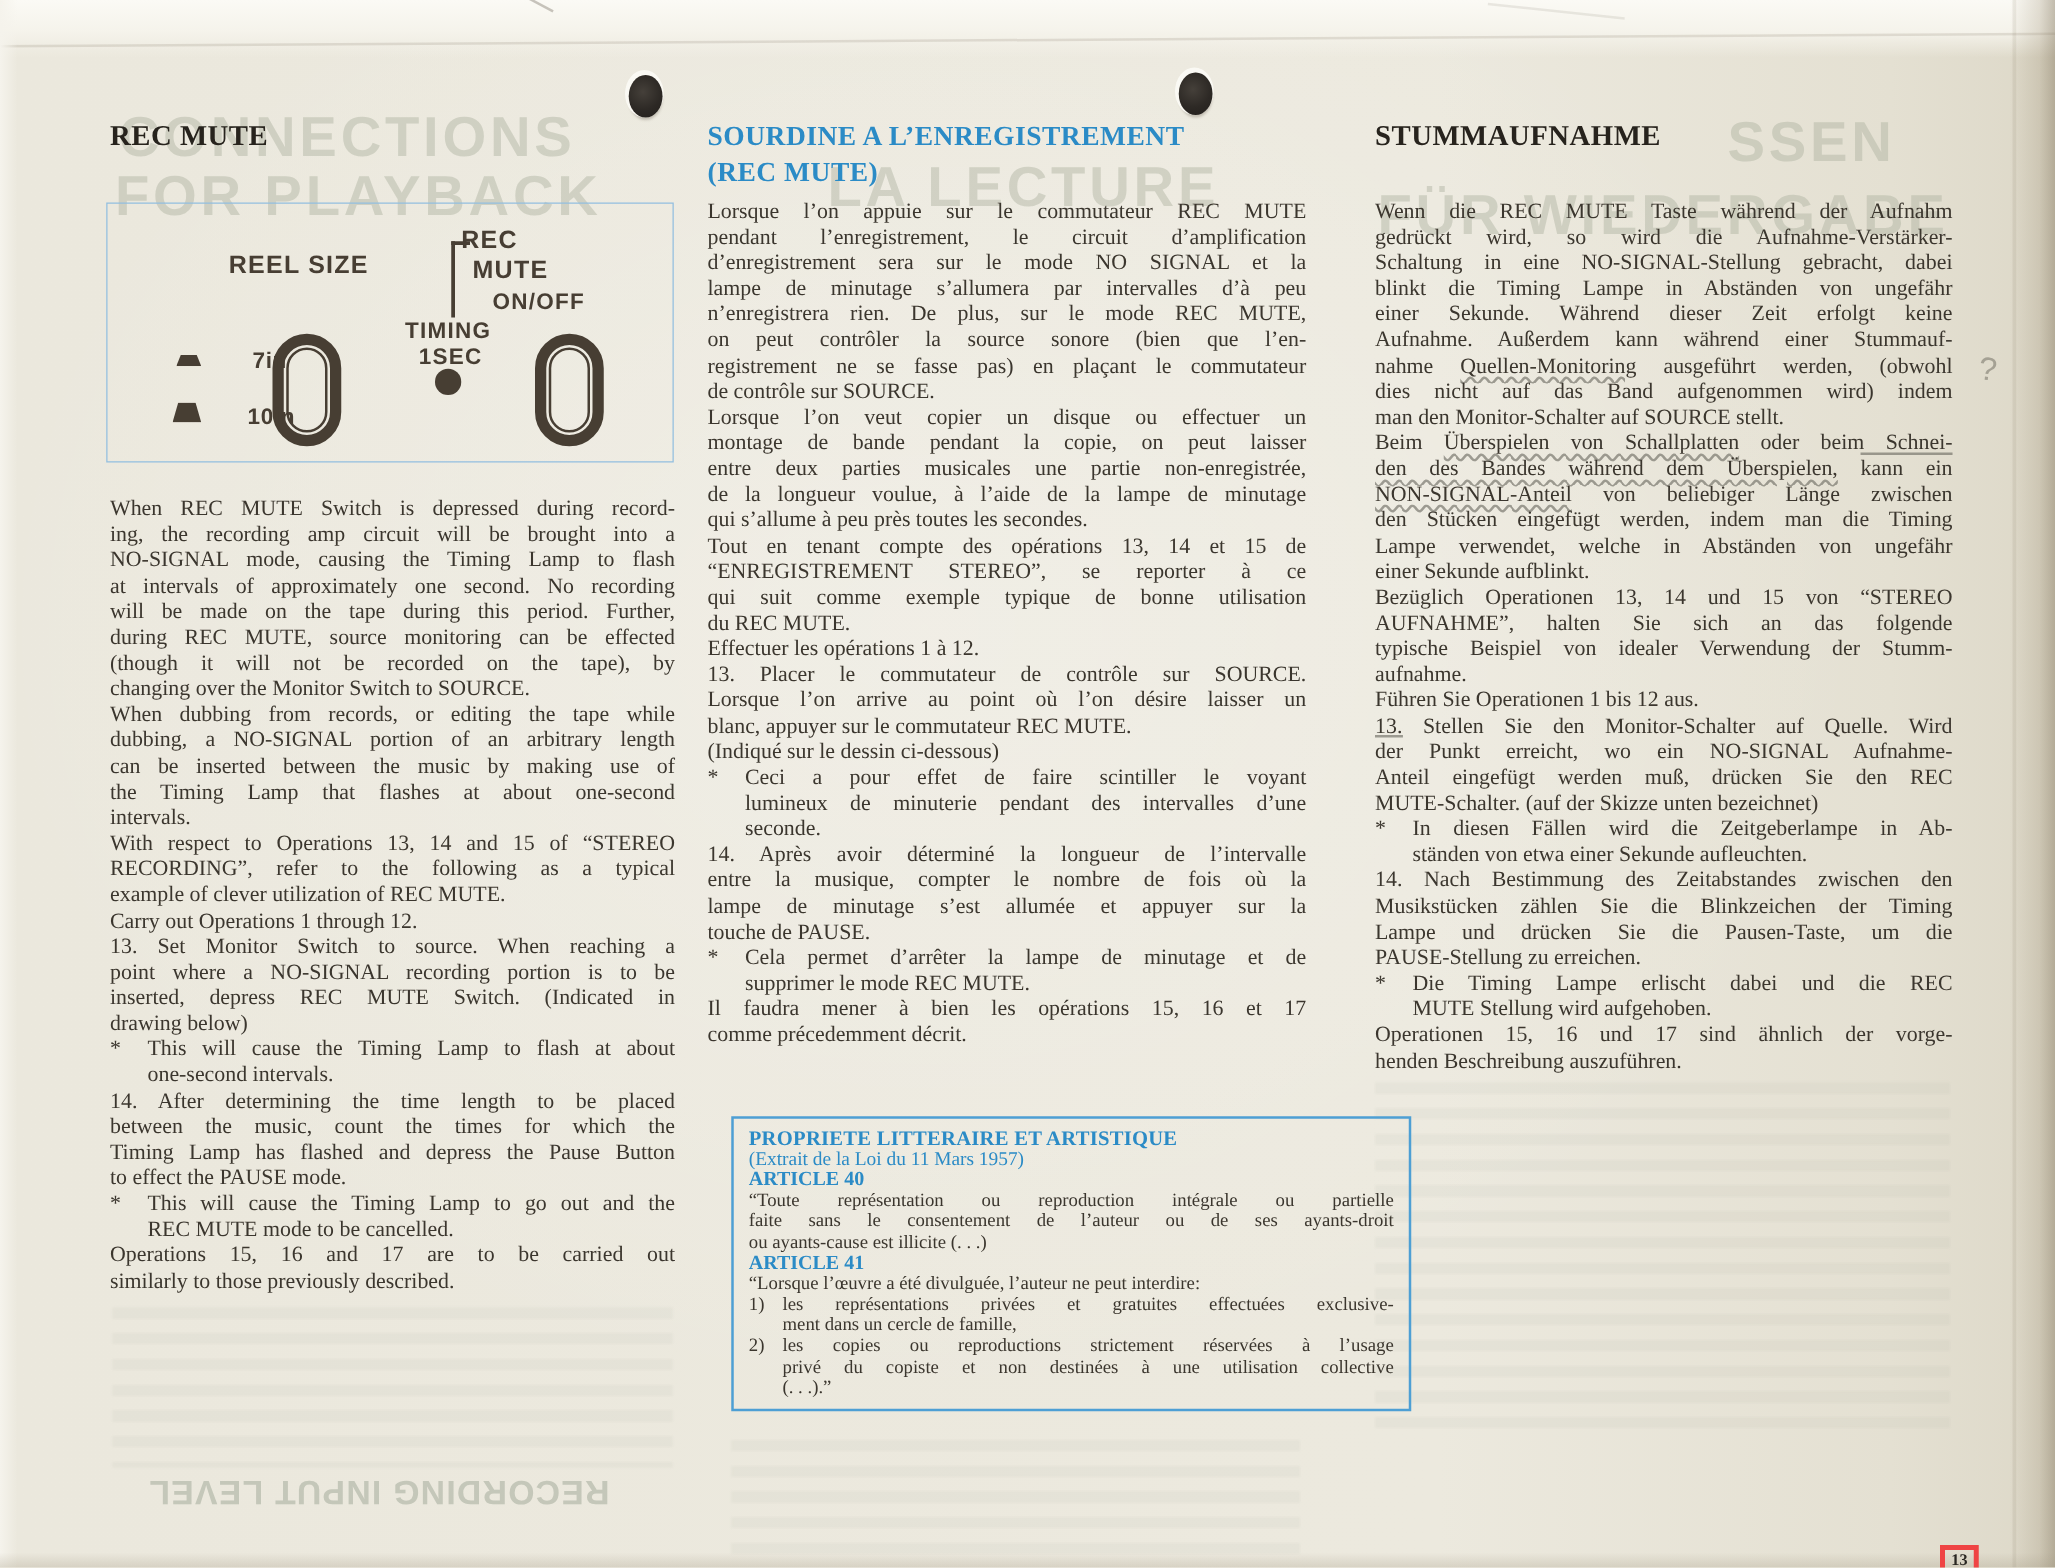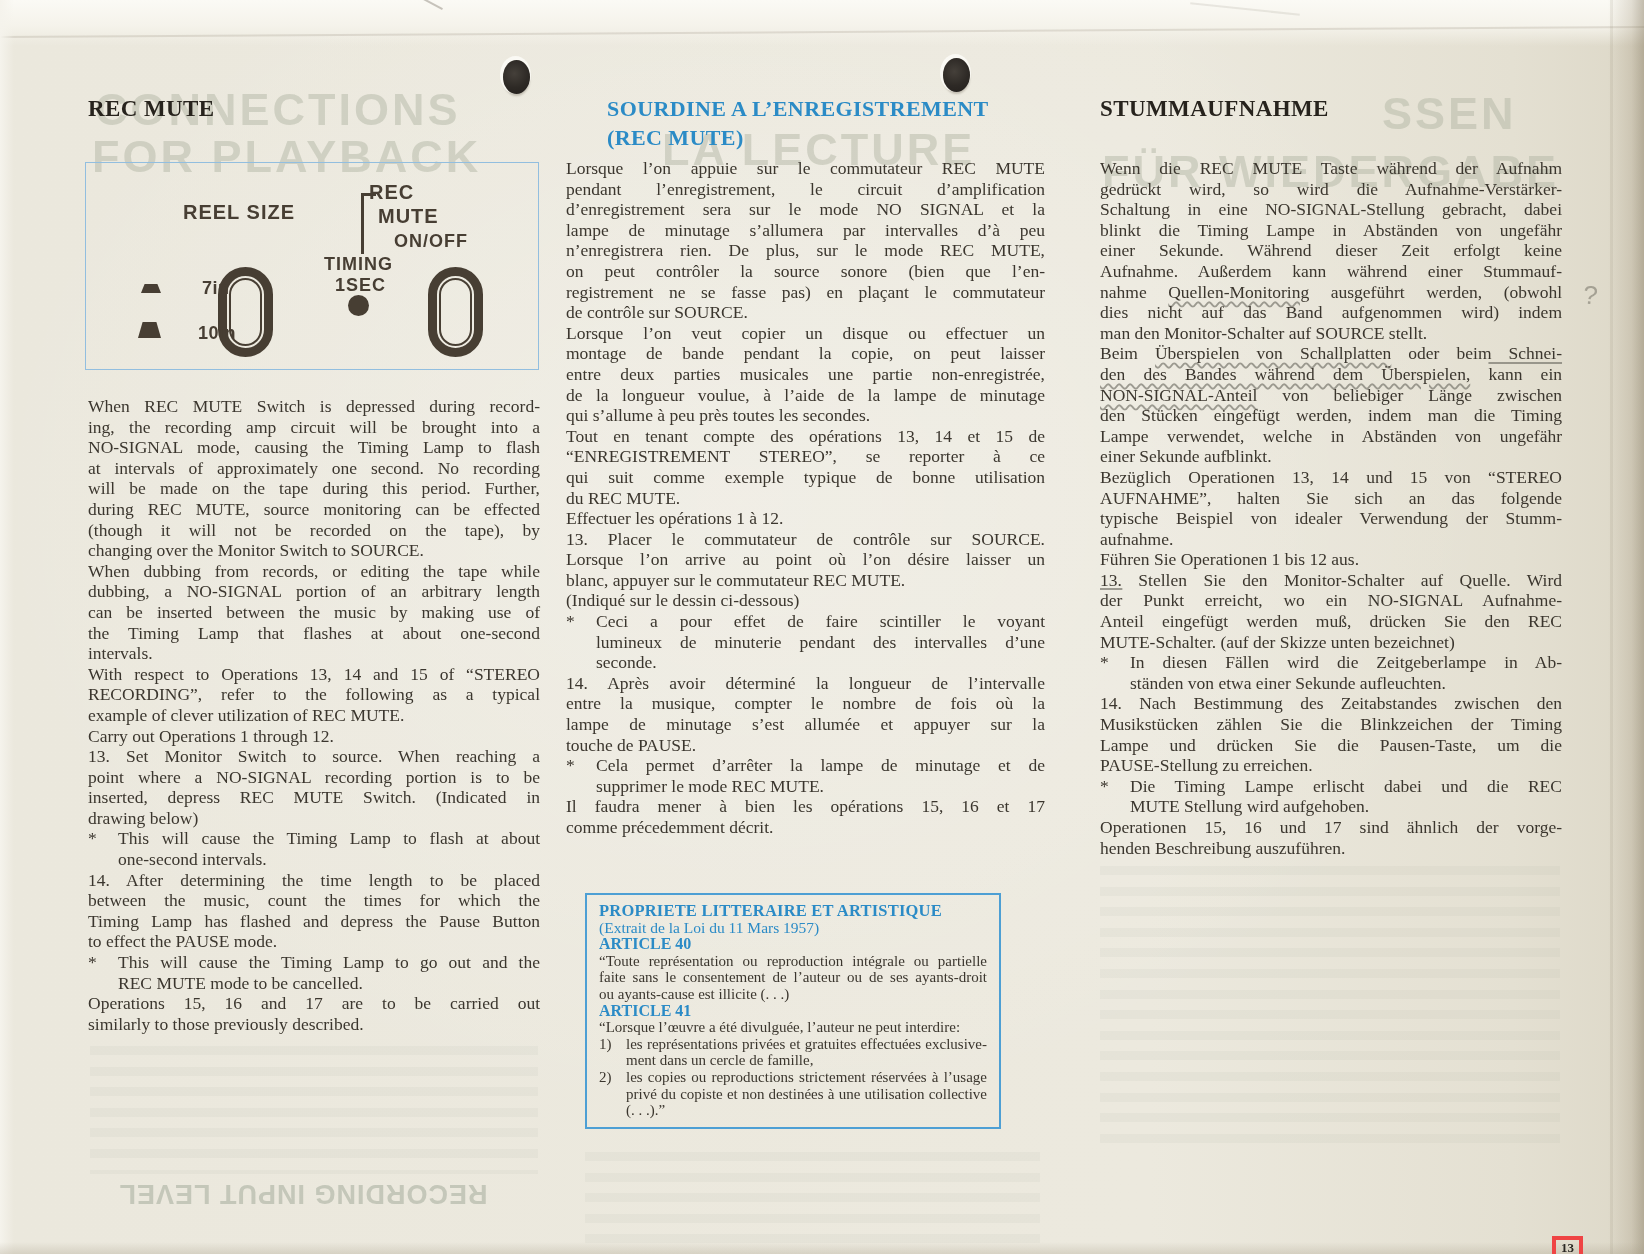--- a/index.html
+++ b/index.html
@@ -75,21 +75,21 @@
   .hang{display:flex;}
   .hang .mk{flex:0 0 30px;}
   .hang .bd{flex:1;display:block;}
   
   .rul{text-decoration-color:rgba(221,62,47,0.85);
     text-decoration-thickness:4px;text-underline-offset:3px;}
   .pul{text-decoration:underline;text-decoration-color:rgba(112,110,102,0.65);
     text-decoration-thickness:2px;text-decoration-style:wavy;text-underline-offset:3px;}
   .pol{text-decoration:overline;text-decoration-color:rgba(112,110,102,0.65);text-decoration-thickness:2px;}
   
-  #legal{left:585px;top:893px;width:416px;border:2px solid #4d9fd4;box-sizing:border-box;
+  #legal{left:585px;top:893px;width:544px;border:2px solid #4d9fd4;box-sizing:border-box;
     padding:8px 12px 8px 12px;font-size:15px;line-height:16.6px;z-index:2;}
   #legal .tl{min-height:16.6px;}
   #legal .hang .mk{flex:0 0 27px;}
   #legal .ind{padding-left:27px;}
   #legal .bx-title{color:#2b8bc6;font-weight:bold;font-size:16.5px;letter-spacing:0.2px;}
   #legal .bx-sub{color:#2b8bc6;font-size:15.5px;}
   #legal .bx-art{color:#2b8bc6;font-weight:bold;font-size:16px;}
   
   #pagenum{left:1552px;top:1236px;width:23px;height:15px;border:4px solid #ef4444;z-index:2;
     display:flex;align-items:center;justify-content:center;font-weight:bold;font-size:13px;color:#2a2722;}
@@ -113,21 +113,21 @@
 <div class="ghost" id="gh-fr">LA LECTURE</div>
 <div class="ghost" id="gh-de1">SSEN</div>
 <div class="ghost" id="gh-de2">FÜR WIEDERGABE</div>
 <div class="ghost" id="gh-flip">RECORDING INPUT LEVEL</div>
 <div class="gs" id="gs-en"></div>
 <div class="gs" id="gs-fr"></div>
 <div class="gs" id="gs-de"></div>
 <div class="abs" id="qmark">?</div>
 
 <div class="heading" style="left:88px;top:96px;">REC MUTE</div>
-<div class="heading blue" style="left:566px;top:94px;margin-left:41px;">
+<div class="heading blue" style="left:566px;top:94px;">
   <div>SOURDINE A L’ENREGISTREMENT</div>
   <div>(REC MUTE)</div>
 </div>
 <div class="heading" style="left:1100px;top:96px;">STUMMAUFNAHME</div>
 
 <div class="abs" id="diagram">
   <span class="dlabel" style="left:97px;top:38px;font-size:20px;">REEL SIZE</span>
   <span class="dlabel" style="left:283px;top:18px;font-size:20px;">REC</span>
   <div id="bracket"></div>
   <span class="dlabel" style="left:292px;top:42px;font-size:20px;">MUTE</span>

